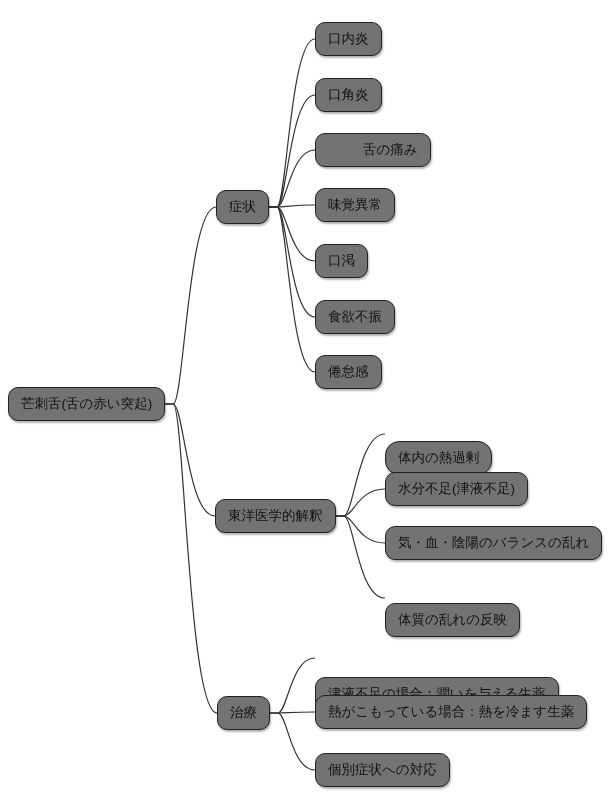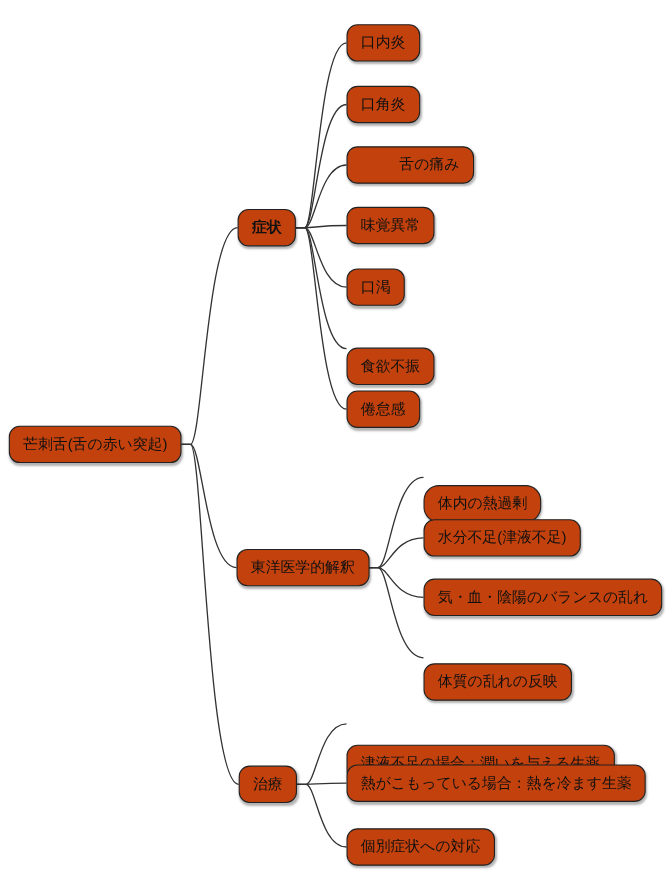--- a/index.html
+++ b/index.html
@@ -24,21 +24,21 @@
     pointer-events: none;
   }
   .node {
     position: absolute;
     box-sizing: border-box;
     height: 34px;
     display: inline-flex;
     align-items: center;
     justify-content: center;
     padding: 0 12px;
-    background: #c2410c;
+    background: #737373;
     border: 1.8px solid #222222;
     border-radius: 10px;
     box-shadow: 1px 2px 2px rgba(0,0,0,0.30);
     font-size: 13.5px;
     color: #111111;
     white-space: nowrap;
     z-index: 2;
   }
 </style>
 </head>
@@ -60,27 +60,27 @@
       <path d="M 335.5 516 H 343.5 C 353.875 516, 358.025 543, 385 543" fill="none" stroke="#333333" stroke-width="1.2"></path>
       <path d="M 335.5 516 H 343.5 C 353.875 516, 358.025 598, 385 598" fill="none" stroke="#333333" stroke-width="1.2"></path>
       <path d="M 165.125 404 H 173.125 C 184.09375 404, 188.48125 713, 217 713" fill="none" stroke="#333333" stroke-width="1.2"></path>
       <path d="M 270 713 H 278 C 287.25 713, 290.95 658, 315 658" fill="none" stroke="#333333" stroke-width="1.2"></path>
       <path d="M 270 713 H 278 C 287.25 713, 290.95 712, 315 712" fill="none" stroke="#333333" stroke-width="1.2"></path>
       <path d="M 270 713 H 278 C 287.25 713, 290.95 770, 315 770" fill="none" stroke="#333333" stroke-width="1.2"></path>
     </svg>
 
   <div class="node" id="n-root" style="left:8px; top:387px;">芒刺舌(舌の赤い突起)</div>
 
-  <div class="node" id="n-b0" style="left:216px; top:190px;font-weight:bold;">症状</div>
+  <div class="node" id="n-b0" style="left:216px; top:190px;">症状</div>
   <div class="node" id="n-b0c0" style="left:315px; top:22px;">口内炎</div>
   <div class="node" id="n-b0c1" style="left:315px; top:78px;">口角炎</div>
   <div class="node" id="n-b0c2" style="left:315px; top:133px;padding-left:47px;">舌の痛み</div>
   <div class="node" id="n-b0c3" style="left:315px; top:188px;">味覚異常</div>
   <div class="node" id="n-b0c4" style="left:315px; top:244px;">口渇</div>
-  <div class="node" id="n-b0c5" style="left:315px; top:316px;text-align:center;">食欲不振</div>
+  <div class="node" id="n-b0c5" style="left:315px; top:300px;text-align:center;">食欲不振</div>
   <div class="node" id="n-b0c6" style="left:315px; top:355px;">倦怠感</div>
 
   <div class="node" id="n-b1" style="left:215px; top:499px;">東洋医学的解釈</div>
   <div class="node" id="n-b1c0" style="left:385px; top:441px;border-radius:14px;">体内の熱過剰</div>
   <div class="node" id="n-b1c1" style="left:385px; top:472px;">水分不足(津液不足)</div>
   <div class="node" id="n-b1c2" style="left:385px; top:526px;">気・血・陰陽のバランスの乱れ</div>
   <div class="node" id="n-b1c3" style="left:385px; top:581px;margin-top:22px;">体質の乱れの反映</div>
 
   <div class="node" id="n-b2" style="left:217px; top:696px;">治療</div>
   <div class="node" id="n-b2c0" style="left:315px; top:641px;margin-top:36px;">津液不足の場合：潤いを与える生薬</div>

